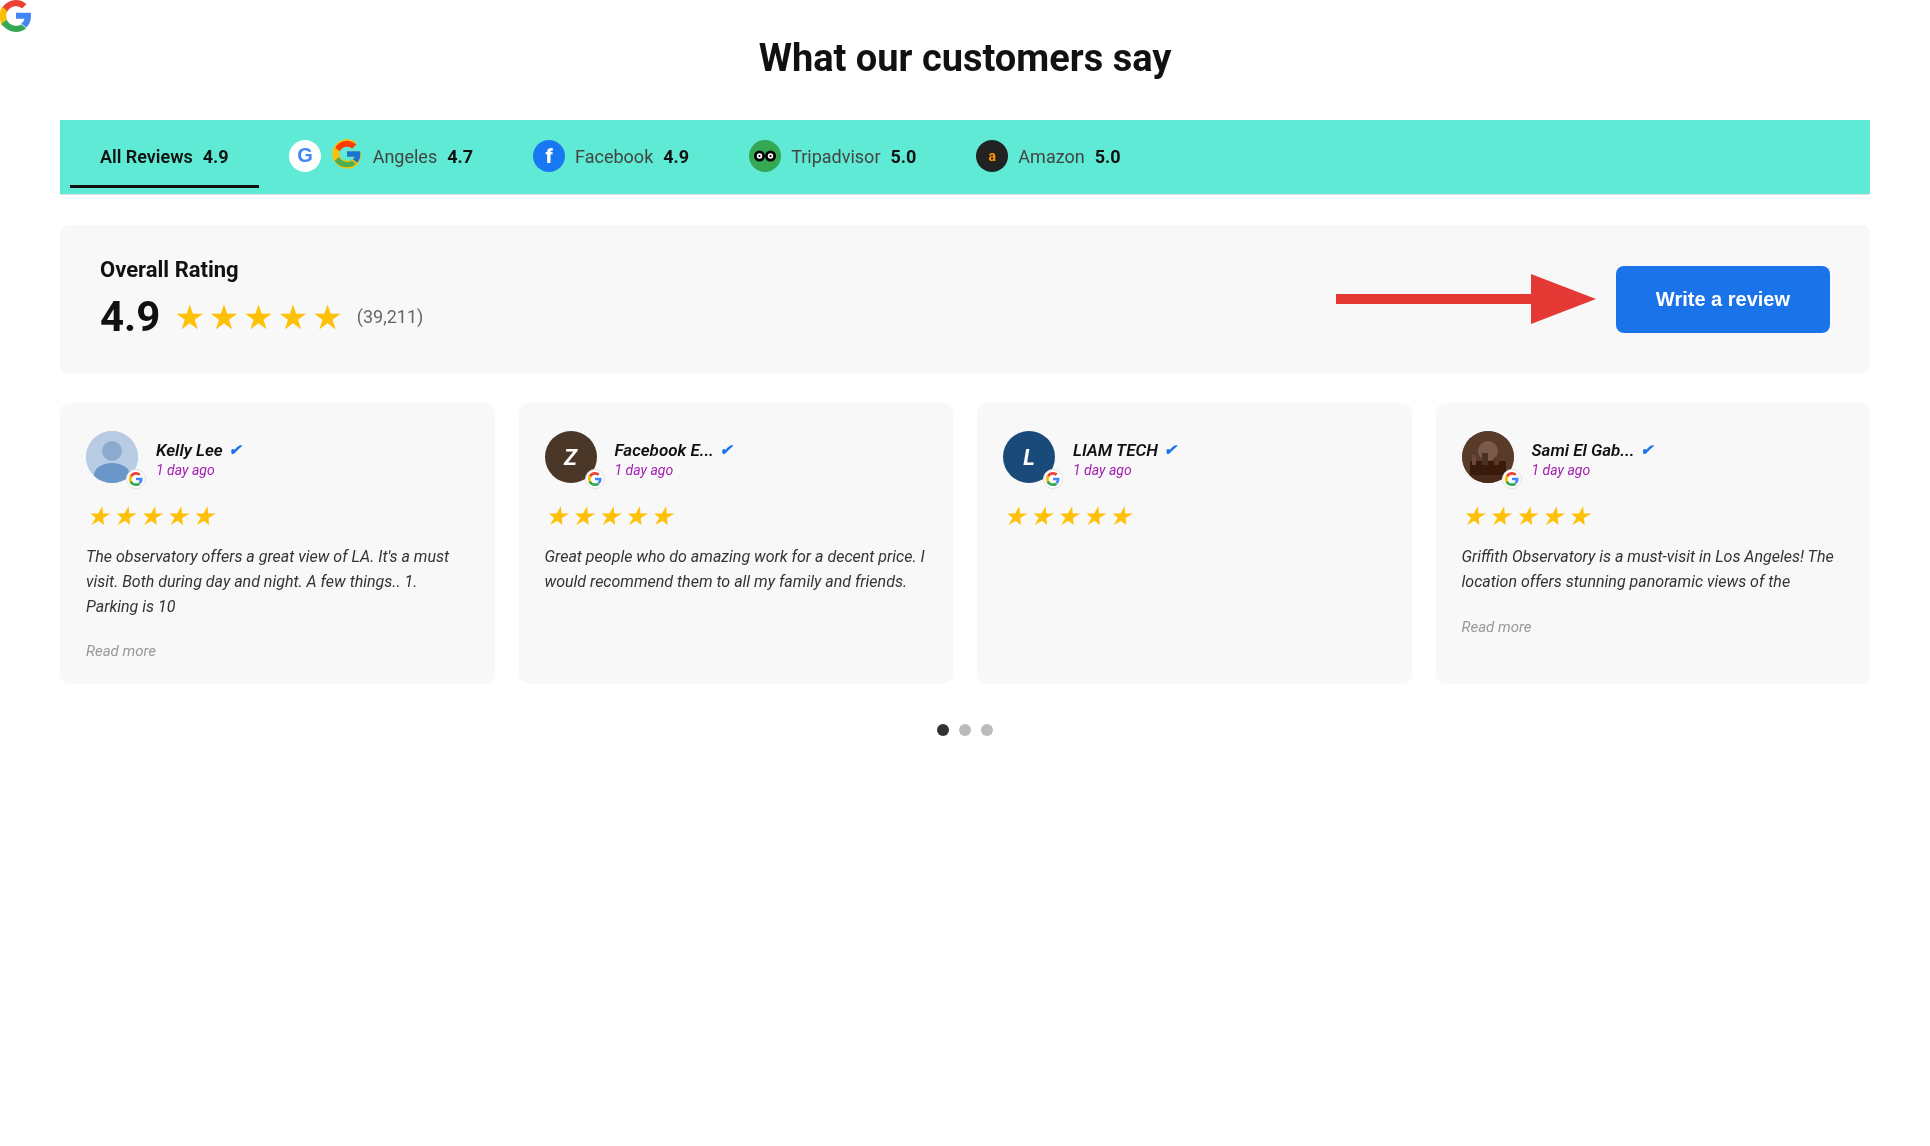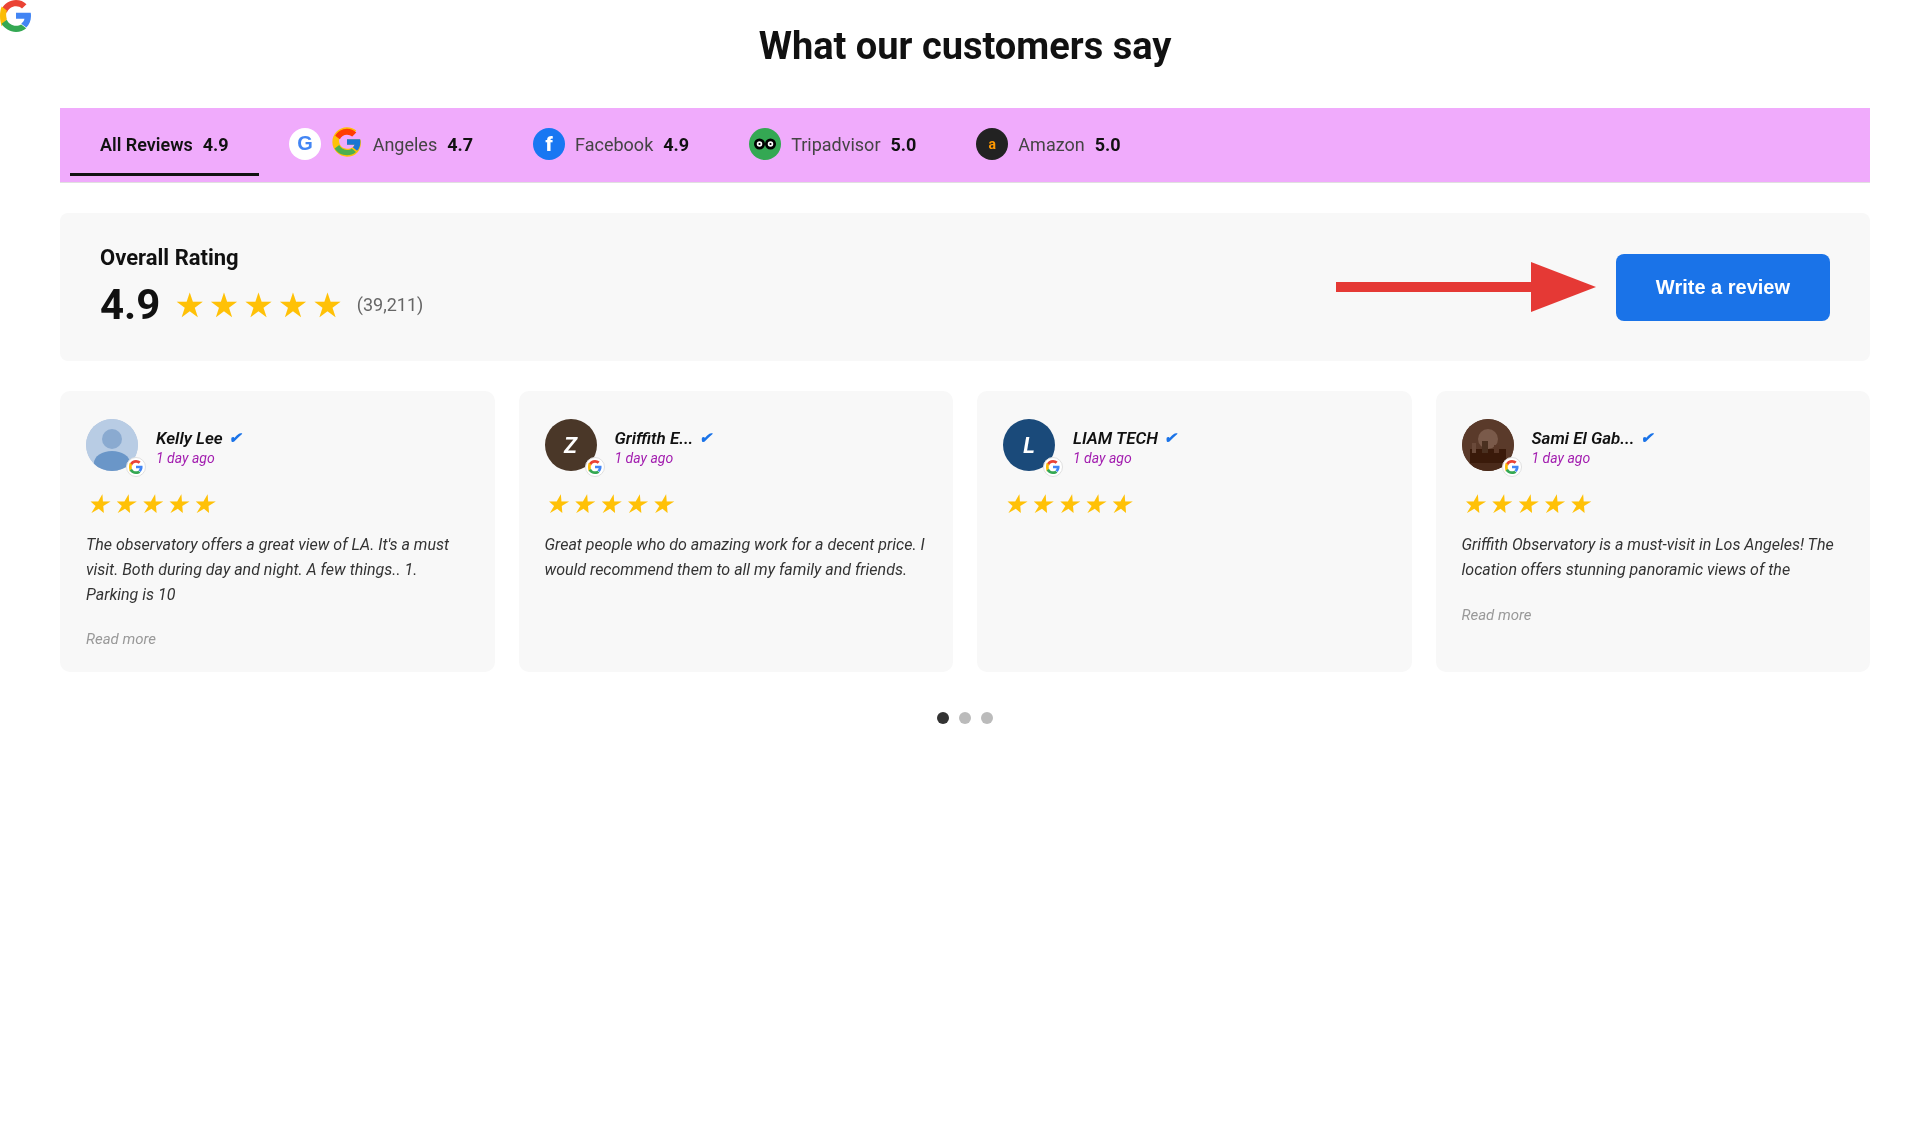--- a/index.html
+++ b/index.html
@@ -6,39 +6,39 @@
     body {
       font-family: -apple-system, BlinkMacSystemFont, 'Segoe UI', Roboto, Arial, sans-serif;
       background: #fff;
       color: #333;
       width: 1930px;
       min-height: 1146px;
     }
 
     .page-wrapper {
       max-width: 1930px;
-      padding: 24px 60px 60px;
+      padding: 36px 60px 60px;
     }
 
     .section-title {
       text-align: center;
       font-size: 38px;
       font-weight: 700;
       color: #111;
       margin-bottom: 40px;
     }
 
     
     .tabs-bar {
       display: flex;
       align-items: center;
       border-bottom: 1px solid #e0e0e0;
       gap: 0;
       padding: 0 10px;
-      background: #f0abfc;
+      background: #5eead4;
     }
 
     .tab-item {
       display: flex;
       align-items: center;
       gap: 10px;
       padding: 18px 30px;
       cursor: pointer;
       font-size: 18px;
       color: #444;
@@ -446,21 +446,21 @@
             <svg width="14" height="14" viewBox="0 0 48 48">
               <path fill="#EA4335" d="M24 9.5c3.5 0 6.6 1.3 9 3.4l6.7-6.7C35.7 2.4 30.2 0 24 0 14.6 0 6.6 5.4 2.5 13.3l7.8 6C12.4 13.1 17.8 9.5 24 9.5z"></path>
               <path fill="#4285F4" d="M46.5 24c0-1.6-.1-3.2-.4-4.7H24v9h12.7c-.6 3-2.3 5.5-4.8 7.2l7.6 5.9C43.7 37.3 46.5 31.1 46.5 24z"></path>
               <path fill="#FBBC05" d="M10.3 28.7c-.7-2-1.1-4.2-1.1-6.5s.4-4.5 1.1-6.5l-7.8-6C.9 13.4 0 18.6 0 24s.9 10.6 2.5 15.3l7.8-10.6z"></path>
               <path fill="#34A853" d="M24 48c6.2 0 11.5-2 15.4-5.5l-7.6-5.9c-2.1 1.4-4.7 2.2-7.8 2.2-6.2 0-11.5-3.6-13.8-9l-7.8 6C6.6 42.6 14.6 48 24 48z"></path>
             </svg>
           </div>
         </div>
         <div class="reviewer-info">
           <div class="reviewer-name-row">
-            <span>Griffith E...</span>
+            <span>Facebook E...</span>
             <span class="verified-badge">✔</span>
           </div>
           <div class="reviewer-time">1 day ago</div>
         </div>
       </div>
       <div class="card-stars">
         <span class="card-star">★</span>
         <span class="card-star">★</span>
         <span class="card-star">★</span>
         <span class="card-star">★</span>

